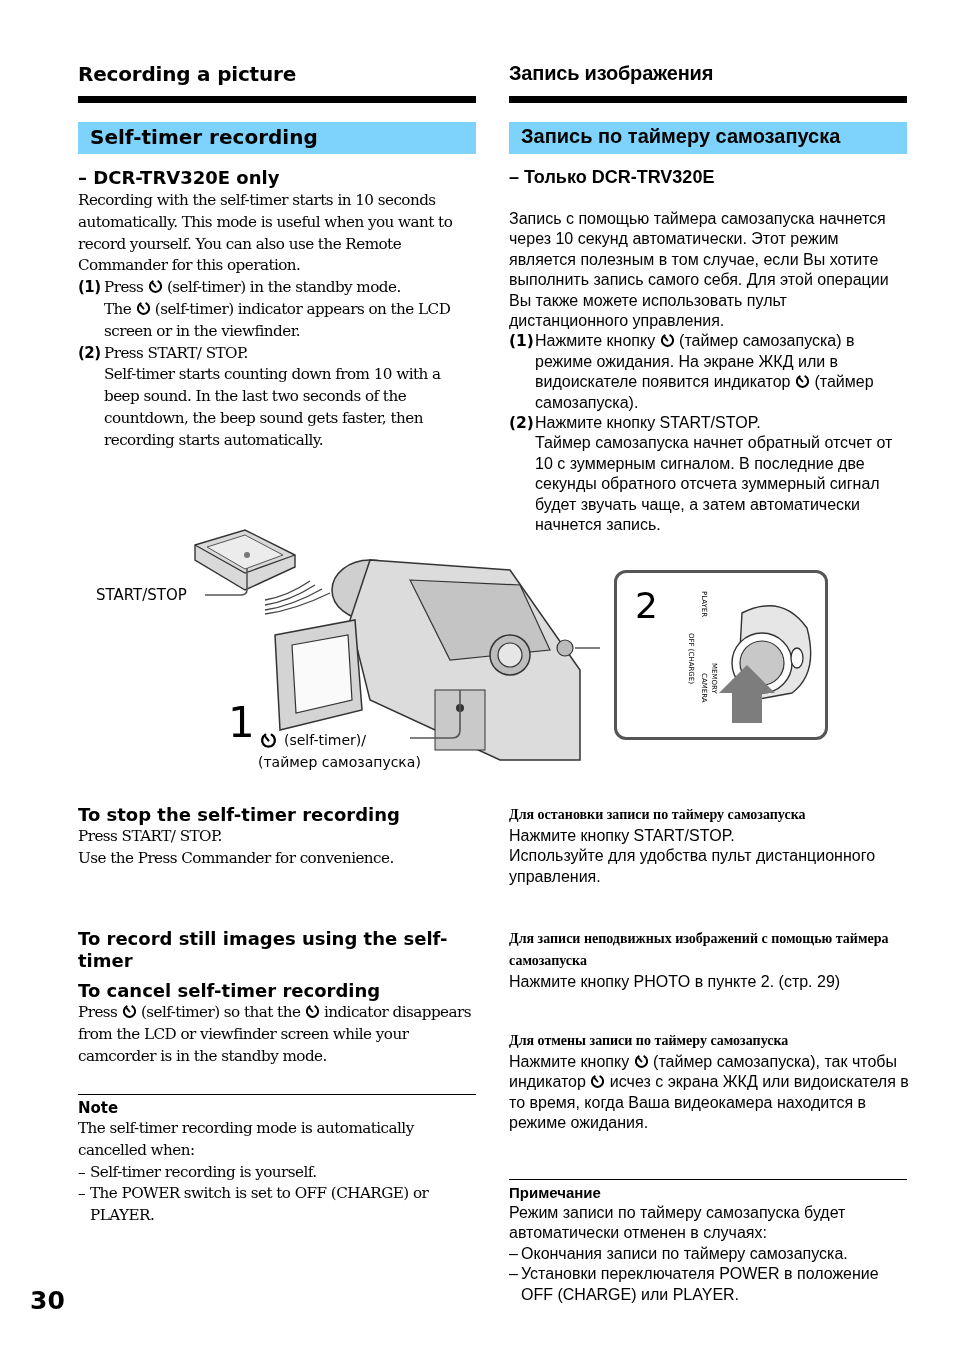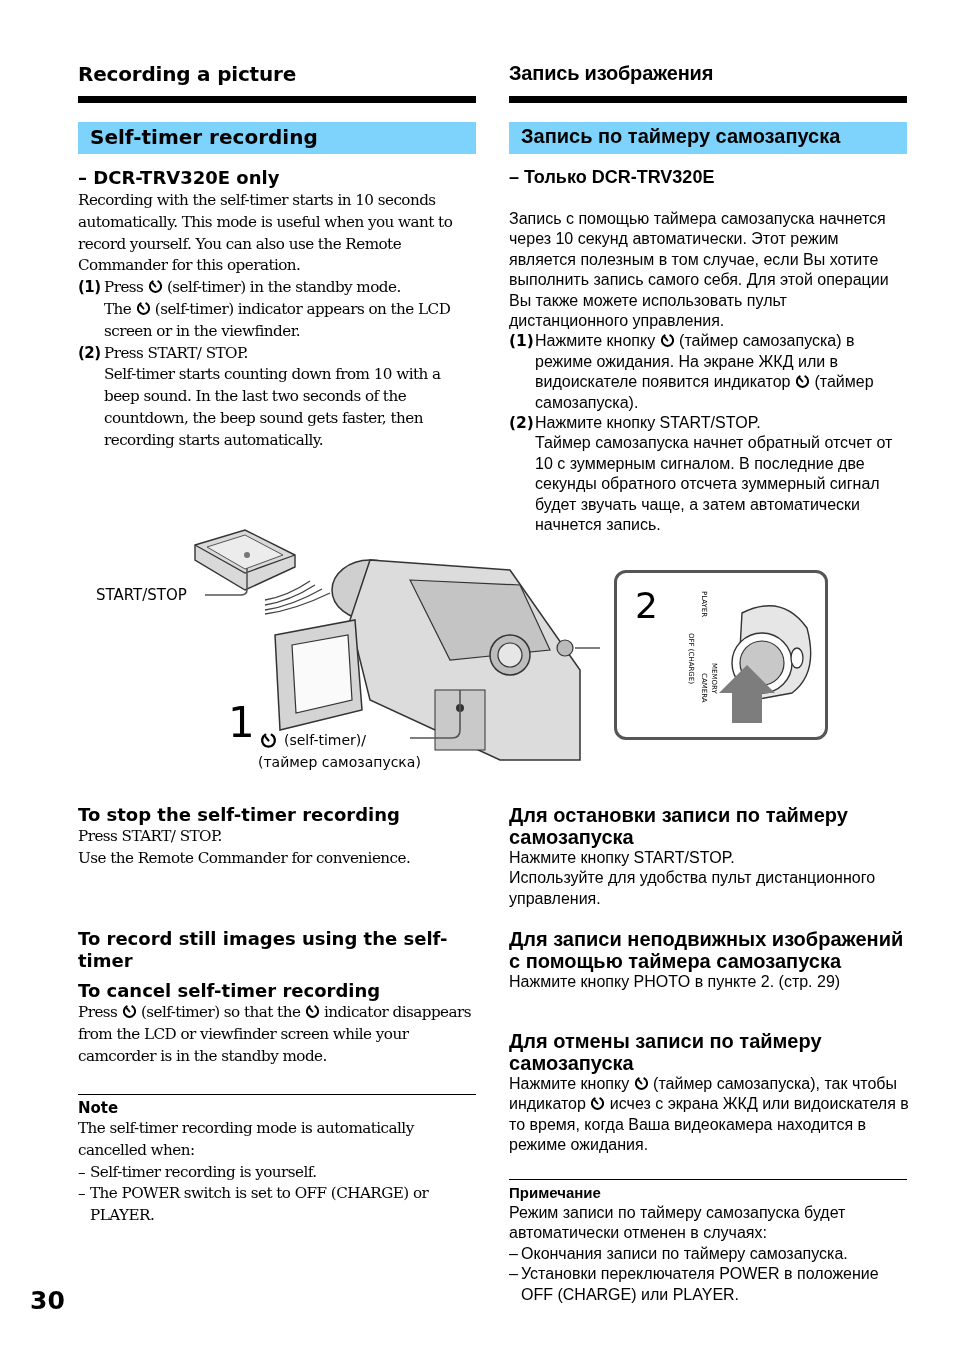--- a/index.html
+++ b/index.html
@@ -15,21 +15,21 @@
   .h2box span { position:absolute; left:12px; top:3px; font-size:20px; font-weight:bold; }
   .sub { position:absolute; top:167px; font-size:18px; font-weight:bold; }
   .body-en { font-family:"DejaVu Serif", serif; font-size:15.2px; line-height:21.8px; letter-spacing:-0.55px; }
   .body-ru { font-family:"Liberation Sans", sans-serif; font-size:16px; line-height:20.4px; }
   .blk { position:absolute; }
   .step { position:relative; padding-left:26px; }
   .step .num { position:absolute; left:0; top:0; font-family:"DejaVu Sans", sans-serif; font-weight:bold; font-size:15px; }
   .step-ru { padding-left:26px; position:relative; }
   .step-ru .num { position:absolute; left:0; top:0; font-family:"DejaVu Sans", sans-serif; font-weight:bold; font-size:15.5px; }
   .h3 { font-size:18px; font-weight:bold; line-height:22px; }
-  .h3-ru { font-family:Liberation Sans, sans-serif; font-size:20px; font-weight:bold; line-height:22px; }
+  .h3-ru { font-family:Liberation Serif, serif; font-size:14px; font-weight:bold; line-height:22px; }
   .timer { display:inline-block; width:15px; height:15px; vertical-align:-2px; }
   .note-rule { position:absolute; height:1px; background:#000; width:398px; }
   .dash-item { position:relative; padding-left:12px; }
   .dash-item .d { position:absolute; left:0; }
   .page-num { position:absolute; left:30px; top:1286px; font-family:"DejaVu Sans", sans-serif; font-weight:bold; font-size:25px; }
   .illus { position:absolute; left:80px; top:520px; width:760px; height:260px; }
   .lbl { position:absolute; font-family:"DejaVu Sans", sans-serif; font-weight:normal; font-size:15px; }
 </style>
 </head>
 <body>
@@ -69,21 +69,21 @@
     <div class="step">
       <span class="num">(2)</span>
       <div>Press START/ STOP.</div>
       <div>Self-timer starts counting down from 10 with a beep sound. In the last two seconds of the countdown, the beep sound gets faster, then recording starts automatically.</div>
     </div>
   </div>
 
   <div class="blk" style="top:804px;width:400px;">
     <div class="h3 sans">To stop the self-timer recording</div>
     <div class="body-en">Press START/ STOP.</div>
-    <div class="body-en">Use the Remote Commander for convenience.</div>
+    <div class="body-en">Use the Press Commander for convenience.</div>
   </div>
 
   <div class="blk" style="top:892px;width:400px;margin-top:36px;">
     <div class="h3 sans">To record still images using the self-timer</div>
   </div>
 
   <div class="blk" style="top:980px;width:400px;">
     <div class="h3 sans">To cancel self-timer recording</div>
     <div class="body-en">
       <span>Press</span>

